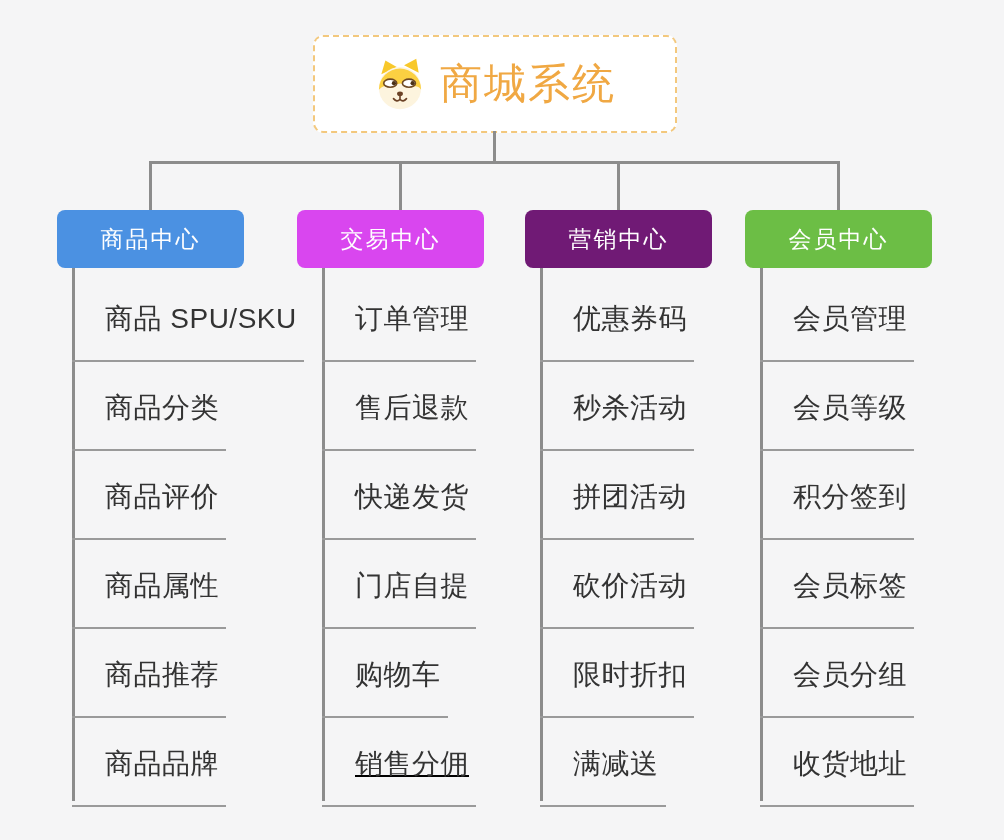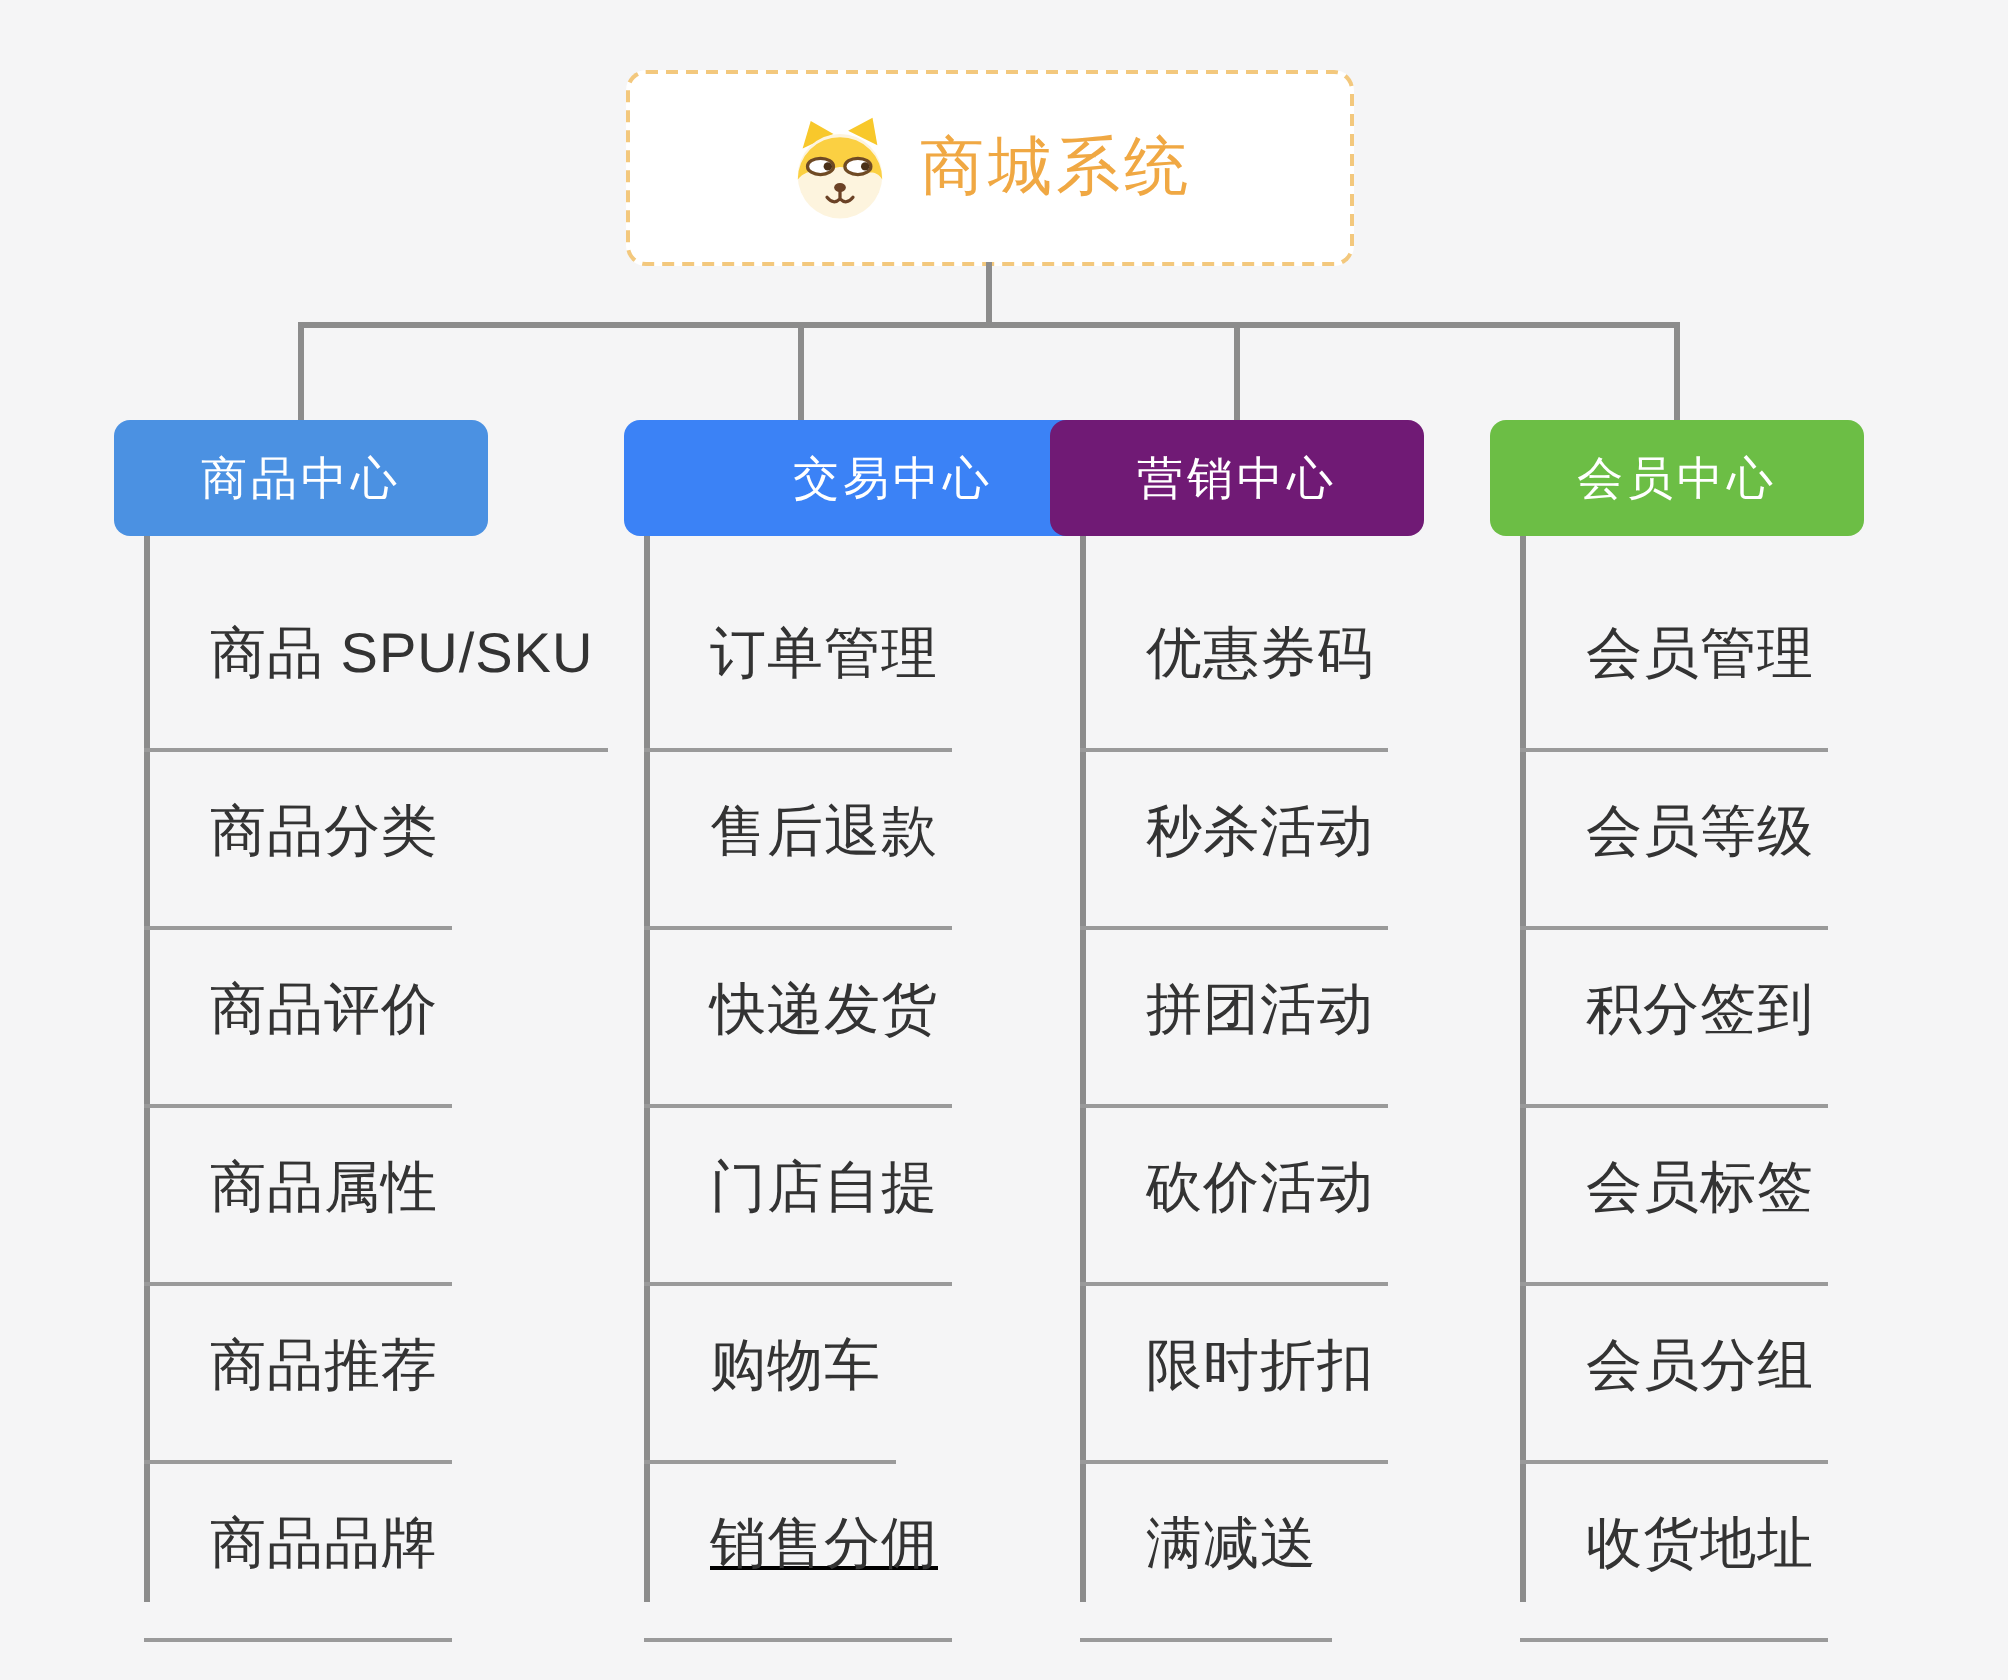--- a/index.html
+++ b/index.html
@@ -17,21 +17,21 @@
     position:absolute;left:313px;top:35px;width:364px;height:98px;
     box-sizing:border-box;
     background:#ffffff;
     border:2px dashed #f3c87d;
     border-radius:10px;
     display:flex;align-items:center;justify-content:center;gap:14px;
   }
   .doge{width:52px;height:52px;display:inline-flex;}
   .doge svg{width:52px;height:52px;}
   .root-title{
-    font-size:32px;
+    font-size:42px;
     letter-spacing:2px;
     color:#f0a843;
   }
 
   
   .line{position:absolute;background:#8c8c8c;}
   .root-stub{left:493px;top:131px;width:3px;height:32px;}
   .h-bus{left:149px;top:161px;width:691px;height:3px;}
   .drop{width:3px;top:161px;height:50px;}
 
@@ -51,22 +51,22 @@
   
   .children{
     position:absolute;top:268px;height:533px;width:240px;
     border-left:3px solid #8c8c8c;
     box-sizing:border-box;
   }
   .child{
     position:absolute;left:-3px;
     height:46px;
     width:-moz-fit-content;width:fit-content;
-    display:flex;align-items:center;
-    padding:0 7px 20px 33px;
+    display:flex;align-items:flex-start;
+    padding:0 7px 6px 33px;
     box-sizing:content-box;
     border-bottom:2px solid #9a9a9a;
     white-space:nowrap;
   }
   .child-label{
     font-size:28px;
     color:#333333;
     letter-spacing:0.5px;
   }
 </style>
@@ -124,21 +124,21 @@
   </div>
 
   <div class="child" style="top: 477px; height: 54px;">
     <span class="child-label">商品品牌</span>
   </div>
 </div>
   </div>
 
   <div class="branch-group">
     <div class="line drop" style="left: 399px;"></div>
-    <div class="branch-box" style="left: 312px; background: #3b82f6; padding-left: 41px;">
+    <div class="branch-box" style="left: 297px; background: #d946ef;">
       <span class="branch-label">交易中心</span>
     </div>
     <div class="children" style="left: 322px;">
   <div class="child" style="top: 32px; height: 54px;">
     <span class="child-label">订单管理</span>
   </div>
 
   <div class="child" style="top: 121px; height: 54px;">
     <span class="child-label">售后退款</span>
   </div>

